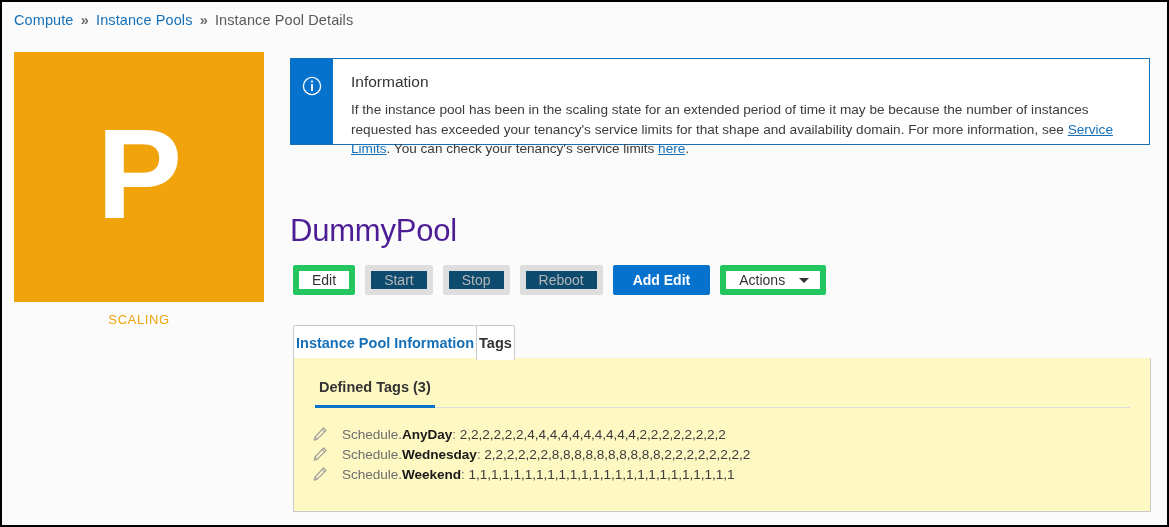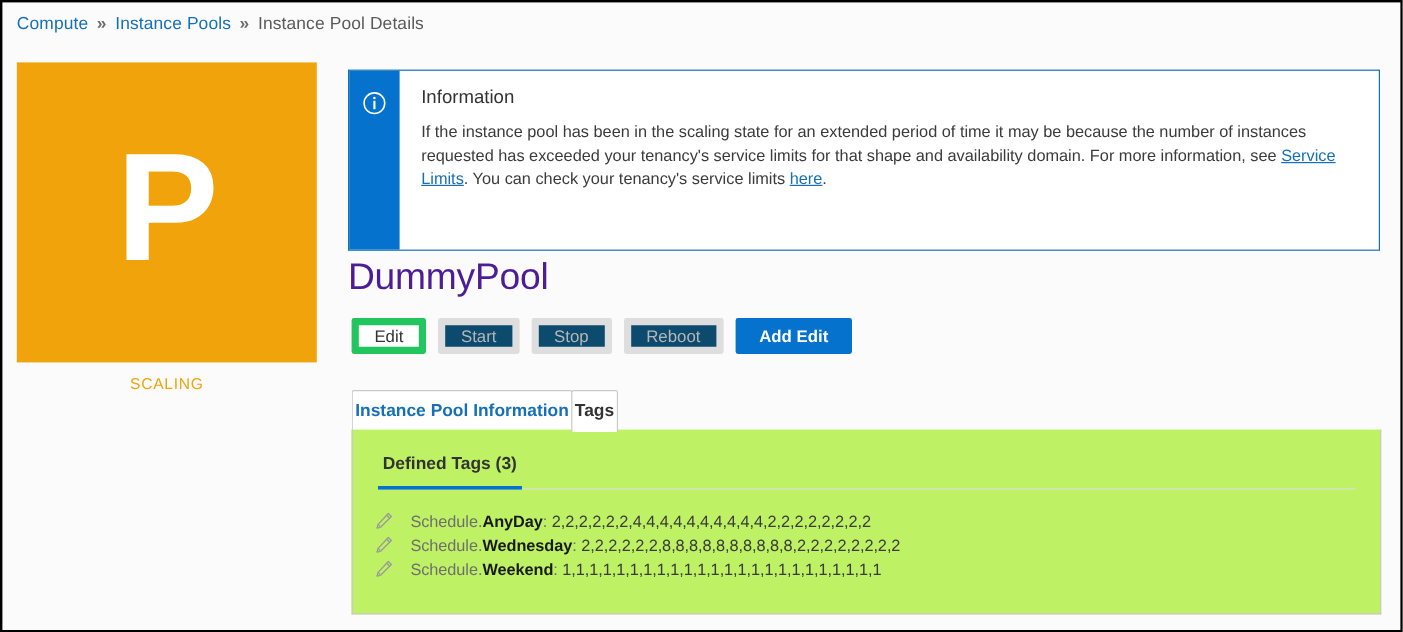--- a/index.html
+++ b/index.html
@@ -57,21 +57,21 @@
     text-align: center;
     color: #f0a30a;
     font-size: 13px;
     letter-spacing: 0.6px;
   }
 
   
   #info-banner {
     position: absolute;
     left: 288px; top: 56px;
-    width: 860px; height: 151px;
+    width: 860px; height: 87px;
     background: #ffffff;
     border: 1px solid #1670b8;
     display: flex;
     align-items: stretch;
   }
   #info-iconbar {
     width: 42px;
     background: #0572ce;
     display: flex;
     justify-content: center;
@@ -192,21 +192,21 @@
     height: 35px;
     border-bottom: 1px solid #c9c9c9;
     margin-left: -1px;
   }
 
   
   #tab-panel {
     position: absolute;
     left: 291px; top: 356px;
     width: 858px; height: 154px;
-    background: #bef264;
+    background: #fef9c3;
     border: 1px solid #c9c9c9;
     border-top: none;
   }
   #defined-tags-header {
     position: absolute;
     left: 21px; top: 20px;
     width: 815px;
     border-bottom: 1px solid #dcdcdc;
     padding-bottom: 10px;
   }
@@ -280,20 +280,24 @@
   </div>
 
   <h1 id="page-title">DummyPool</h1>
 
   <div id="button-row">
     <button class="btn">Edit</button>
     <button class="btn disabled">Start</button>
     <button class="btn disabled">Stop</button>
     <button class="btn disabled">Reboot</button>
     <button class="btn primary">Add Edit</button>
+    <button class="btn dropdown">
+        <span>Actions</span>
+        <span class="caret"></span>
+      </button>
   </div>
 
   <div id="tab-strip">
     <div class="tab inactive">Instance Pool Information</div>
     <div class="tab active">Tags</div>
     <div id="tab-filler"></div>
   </div>
 
   <div id="tab-panel">
 

